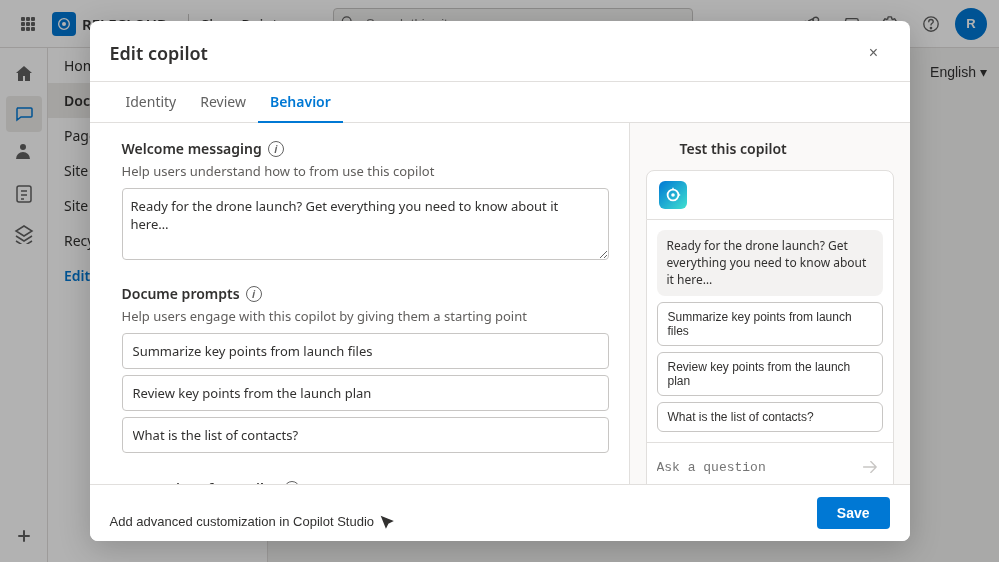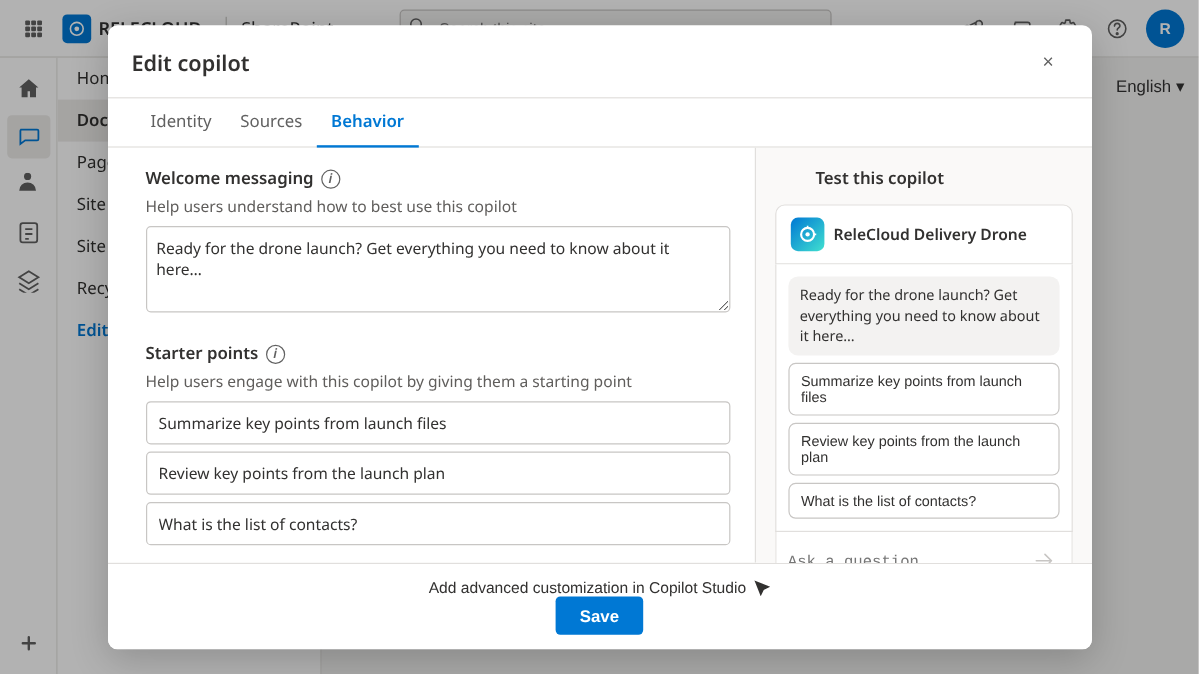--- a/index.html
+++ b/index.html
@@ -262,26 +262,25 @@
       color: #323130;
       background: #fff;
       margin-bottom: 6px;
       text-align: left;
       outline: none;
     }
 
     
     .modal-footer {
       display: flex;
-      align-items: center;
+      align-items: flex-end;
       justify-content: space-between;
       padding: 12px 20px;
       border-top: 1px solid #e1dfdd;
       background: #fff;
-      flex-direction: column;
     }
     .add-customization-btn {
       display: flex;
       align-items: center;
       gap: 6px;
       background: transparent;
       border: none;
       font-size: 13px;
       color: #323130;
       cursor: pointer;
@@ -562,40 +561,40 @@
 <div class="modal-overlay">
   <div class="modal">
 
     <div class="modal-header">
       <span class="modal-title">Edit copilot</span>
       <button class="modal-close-btn">×</button>
     </div>
 
     <div class="modal-tabs">
       <div class="tab-item">Identity</div>
-      <div class="tab-item">Sources</div>
+      <div class="tab-item">Review</div>
       <div class="tab-item active">Behavior</div>
     </div>
 
     <div class="modal-body">
 
       <div class="modal-left">
 
         <div class="form-section">
           <div class="form-section-title">
             <span>Welcome messaging</span>
             <span class="info-icon">i</span>
           </div>
-          <div class="form-section-desc">Help users understand how to best use this copilot</div>
+          <div class="form-section-desc">Help users understand how to from use this copilot</div>
           <textarea class="form-textarea" style="height: 72px;">Ready for the drone launch? Get everything you need to know about it here…</textarea>
         </div>
 
         <div class="form-section">
           <div class="form-section-title">
-            <span>Starter points</span>
+            <span>Docume prompts</span>
             <span class="info-icon">i</span>
           </div>
           <div class="form-section-desc">Help users engage with this copilot by giving them a starting point</div>
           <input class="prompt-item" type="text" value="Summarize key points from launch files" style="">
           <input class="prompt-item" type="text" value="Review key points from the launch plan" style="">
           <input class="prompt-item" type="text" value="What is the list of contacts?" style="">
         </div>
 
         <div class="form-section">
           <div class="form-section-title">
@@ -613,21 +612,20 @@
         <div>
           <div class="copilot-chat-header">
             <div class="copilot-avatar">
               <svg viewBox="0 0 20 20" fill="white" width="16" height="16">
                 <circle cx="10" cy="10" r="6" fill="none" stroke="white" stroke-width="2"></circle>
                 <circle cx="10" cy="10" r="2" fill="white"></circle>
                 <line x1="10" y1="4" x2="10" y2="2" stroke="white" stroke-width="1.5"></line>
                 <line x1="16" y1="10" x2="18" y2="10" stroke="white" stroke-width="1.5"></line>
               </svg>
             </div>
-            <span class="copilot-name">ReleCloud Delivery Drone</span>
           </div>
 
           <div class="chat-bubble-area">
             <div class="chat-bot-bubble">Ready for the drone launch? Get everything you need to know about it here…</div>
             <button class="chat-prompt-btn">Summarize key points from launch files</button>
             <button class="chat-prompt-btn">Review key points from the launch plan</button>
             <button class="chat-prompt-btn">What is the list of contacts?</button>
           </div>
 
           <div class="chat-input-area">

